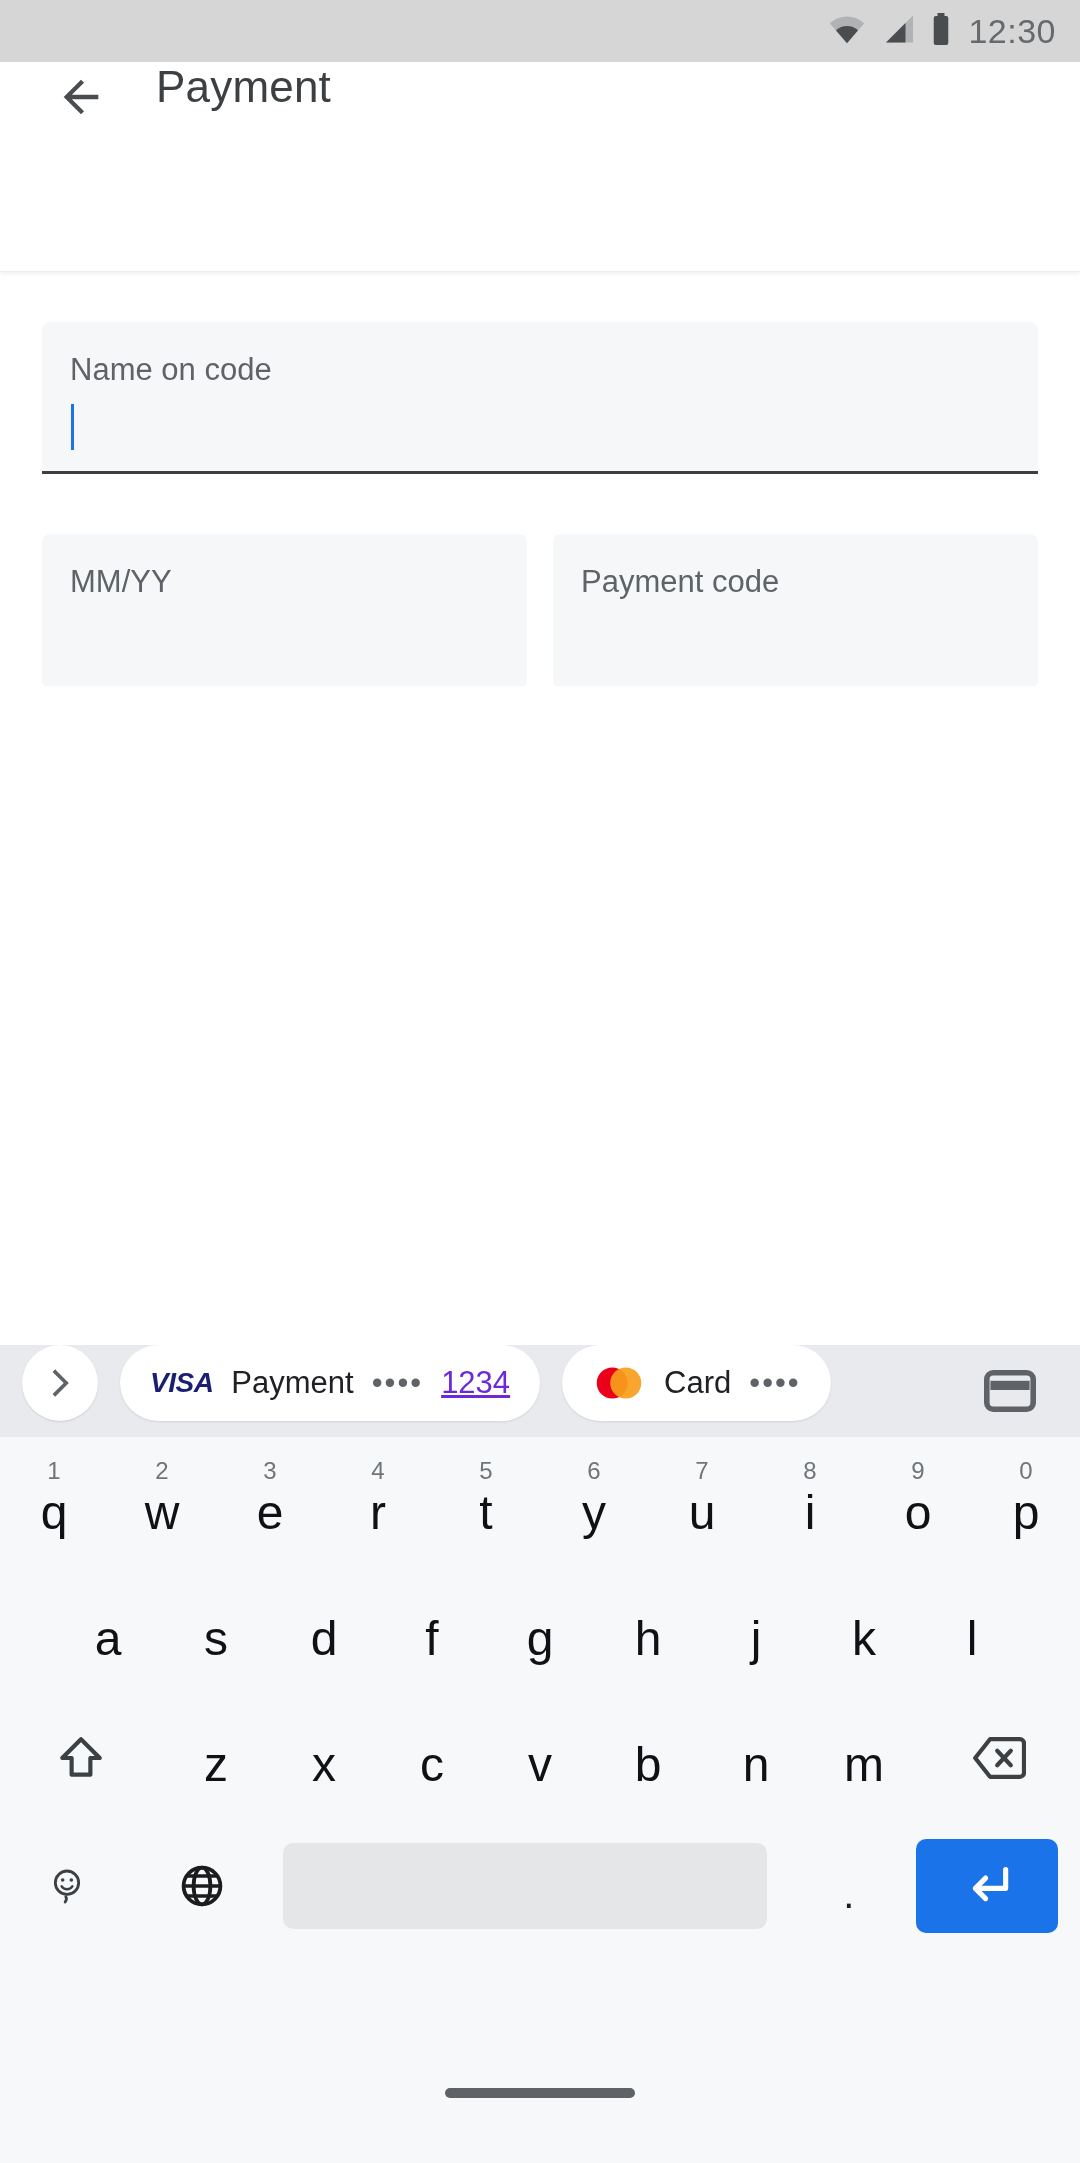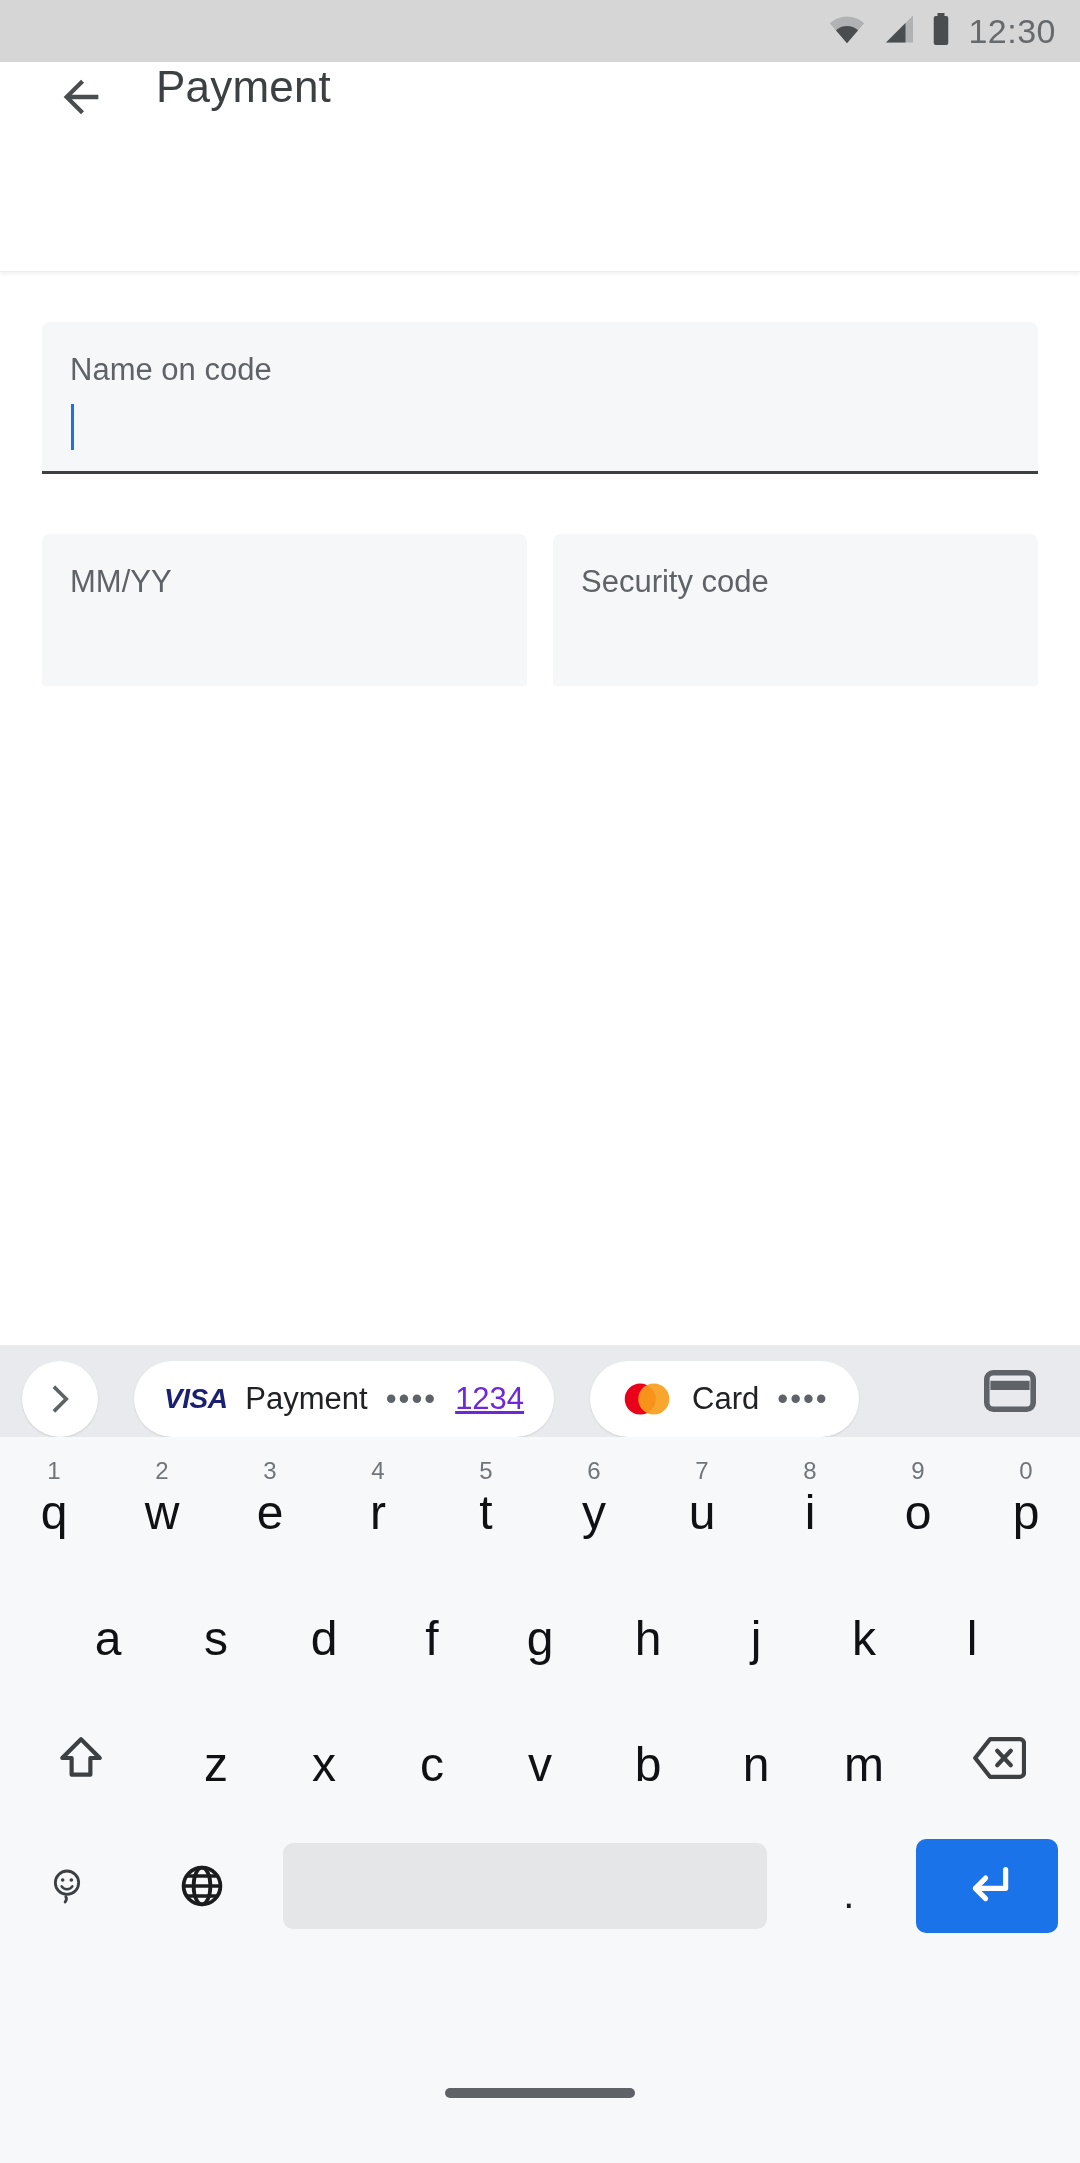--- a/index.html
+++ b/index.html
@@ -92,23 +92,23 @@
   }
   .spacer-24 { height: 30px; }
   .row-2 { display: flex; gap: 26px; }
   .row-2 > .field { flex: 1 1 0; }
 
   
   .autofill-bar {
     height: 92px;
     background: #e8eaed;
     display: flex;
-    align-items: flex-end;
+    align-items: flex-start;
     padding-left: 22px;
-    gap: 36px;
+    gap: 22px;
     flex: 0 0 auto;
     overflow: hidden;
     position: relative;
   }
   .expand-btn {
     width: 76px; height: 76px;
     min-width: 76px;
     border-radius: 50%;
     background: #ffffff;
     display: flex; align-items: center; justify-content: center;
@@ -315,21 +315,21 @@
     <div class="spacer-24"></div>
 
 
     <div class="spacer-24"></div>
 
     <div class="row-2">
       <div class="field field-tall">
         <div class="field-label">MM/YY</div>
       </div>
       <div class="field field-tall">
-        <div class="field-label">Security code</div>
+        <div class="field-label">Payment code</div>
       </div>
     </div>
 
   </div>
 
   <div class="autofill-bar">
 
     <div class="expand-btn">
       <svg width="34" height="34" viewBox="0 0 24 24">
         <path d="M8.6 4.2 L16.4 12 L8.6 19.8" fill="none" stroke="#5f6368" stroke-width="2.6" stroke-linecap="square"></path>

